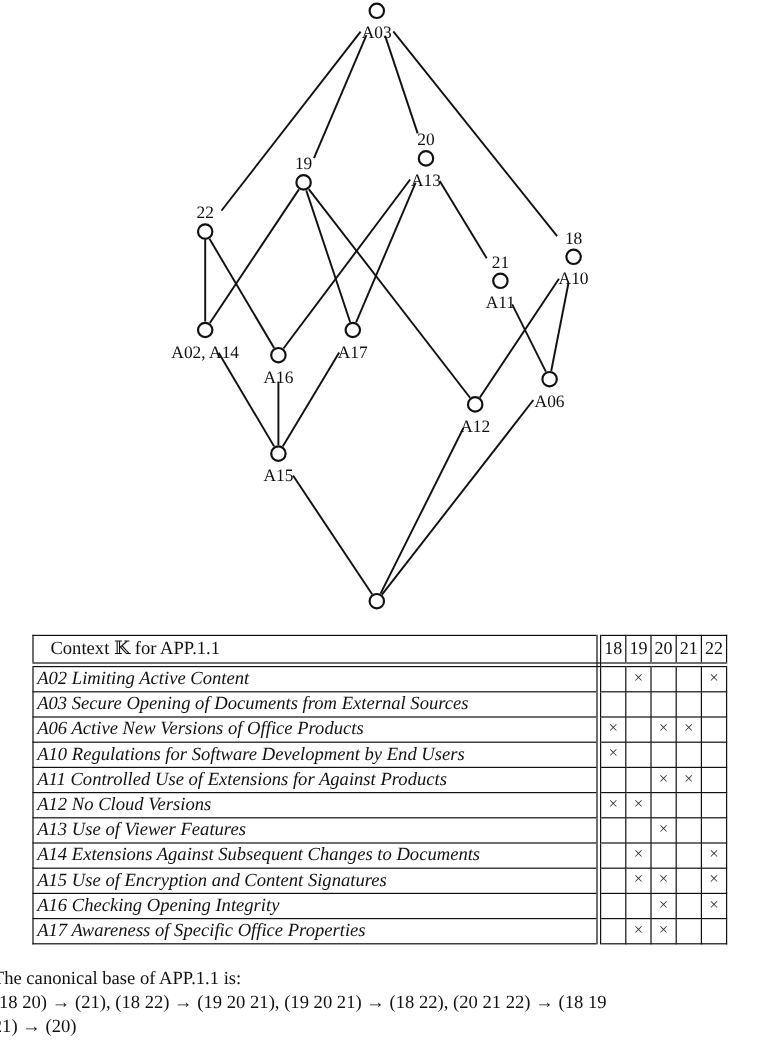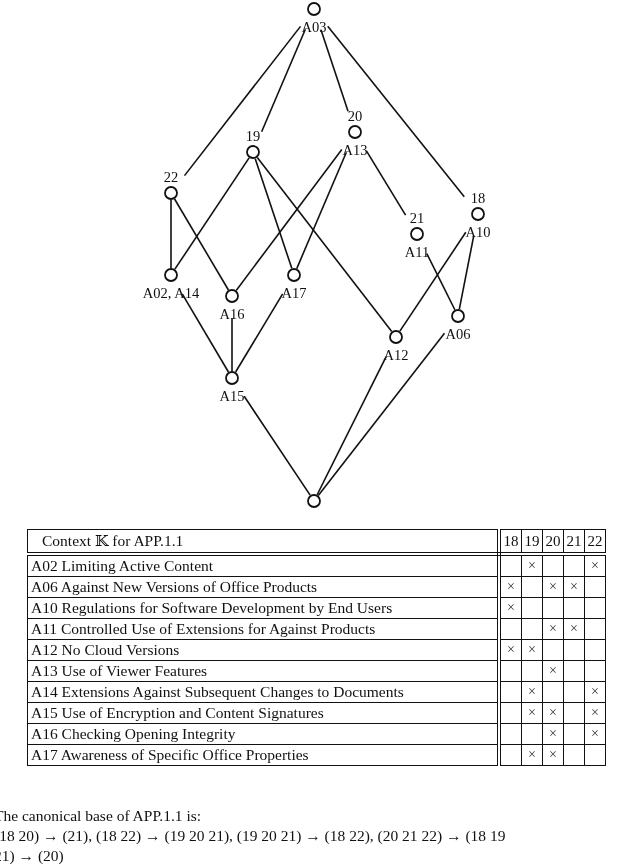--- a/index.html
+++ b/index.html
@@ -7,21 +7,21 @@
          font-family: "DejaVu Serif", "Liberation Serif", serif; color: #111; }
   #lattice { position: absolute; left: 0; top: 0; width: 640px; height: 520px; }
   #lattice line { stroke: #111; stroke-width: 1.6; }
   #lattice circle { fill: #fff; stroke: #111; stroke-width: 1.8; }
   #lattice text { font-family: "Liberation Serif", "DejaVu Serif", serif; font-size: 14.5px; fill: #111; }
   #context-table { position: absolute; left: 27px; top: 529px; border-collapse: collapse;
                    font-family: "Liberation Serif", "DejaVu Serif", serif; font-size: 15.5px; }
   #context-table td { border: 1.5px solid #111; height: 20px; padding: 0 2px; line-height: 20px; white-space: nowrap; }
   #context-table td.name { width: 464px; padding-left: 3px; }
   #context-table td.hdr-name { padding-left: 14px; border-right: 4px double #111; }
-  #context-table td.name { border-right: 4px double #111; }
+  #context-table td.name { border-right: 4px double #111; font-style: italic; }
   #context-table td.attr { width: 18px; text-align: center; padding: 0 1px; font-size: 15px; }
   #context-table td.cell { width: 18px; text-align: center; padding: 0 1px; font-size: 14px; color: #333; }
   #context-table tr.hdr td { border-bottom: 4px double #111; height: 22px; }
   #base { position: absolute; left: -6px; top: 806px; width: 700px;
           font-family: "Liberation Serif", "DejaVu Serif", serif; font-size: 15.5px; line-height: 20px; white-space: nowrap; }
 </style>
 </head>
 <body>
 
 <svg id="lattice" viewBox="0 0 640 520" xmlns="http://www.w3.org/2000/svg">
@@ -94,21 +94,29 @@
   <tbody id="table-body">
       <tr>
         <td class="name">A02 Limiting Active Content</td>
         <td class="cell"></td>
         <td class="cell">×</td>
         <td class="cell"></td>
         <td class="cell"></td>
         <td class="cell">×</td>
       </tr>
       <tr>
-        <td class="name">A06 Against New Versions of Office Products</td>
+        <td class="name">A03 Secure Opening of Documents from External Sources</td>
+        <td class="cell"></td>
+        <td class="cell"></td>
+        <td class="cell"></td>
+        <td class="cell"></td>
+        <td class="cell"></td>
+      </tr>
+      <tr>
+        <td class="name">A06 Active New Versions of Office Products</td>
         <td class="cell">×</td>
         <td class="cell"></td>
         <td class="cell">×</td>
         <td class="cell">×</td>
         <td class="cell"></td>
       </tr>
       <tr>
         <td class="name">A10 Regulations for Software Development by End Users</td>
         <td class="cell">×</td>
         <td class="cell"></td>

